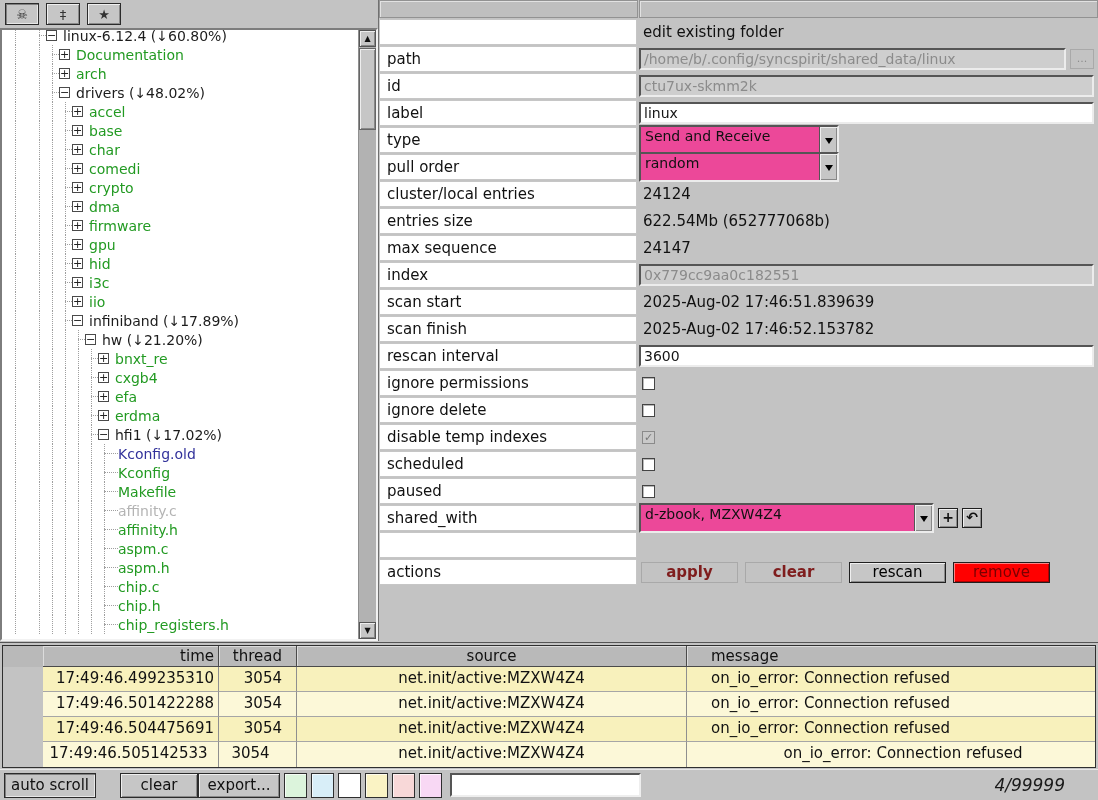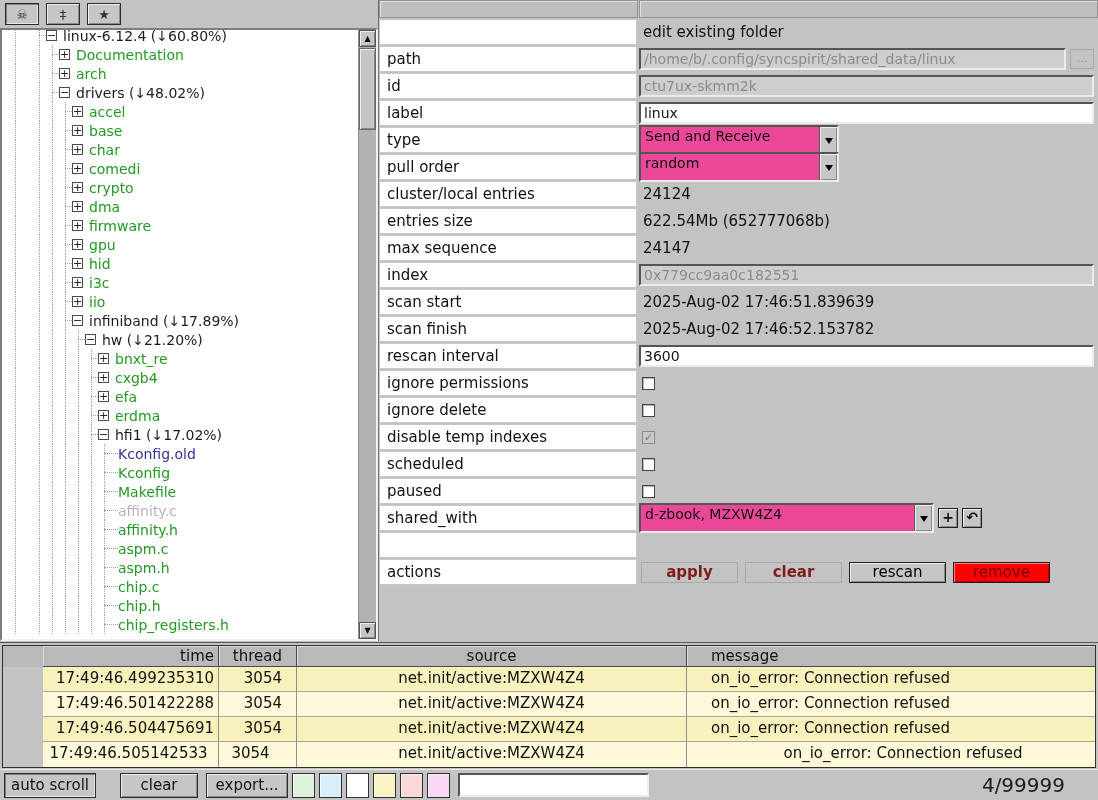--- a/index.html
+++ b/index.html
@@ -95,26 +95,26 @@
   .c-message { flex:1; text-align:left; padding-left:24px; }
   
   .bottombar { position:absolute; left:0; top:769px; width:1098px; height:31px; background:#c3c3c3;
                border-top:1px solid #e8e8e8; display:flex; align-items:center; }
   .bgroup { display:flex; align-items:center; }
   .bbtn { height:25px; background:#c6c6c6; border:1px solid #2b2b2b; font-size:15px; line-height:23px; text-align:center;
           box-shadow:inset 1px 1px 0 #efefef, inset -1px -1px 0 #8a8a8a; }
   .bbtn.pressed { box-shadow:inset 1px 1px 0 #808080, inset -1px -1px 0 #e8e8e8; }
   .bbtn.b-auto-scroll { width:92px; margin-left:4px; }
   .bbtn.b-clear { width:78px; margin-left:24px; }
-  .bbtn.b-export { width:82px; margin-left:8px; }
+  .bbtn.b-export { width:82px; margin-left:0; }
   .swatch { width:23px; height:25px; margin-left:4px; border:1px solid #2e2e2e;
             box-shadow:inset 1px 1px 0 rgba(255,255,255,.7); }
   .filterinput { width:191px; height:24px; margin-left:8px; border:2px solid; border-color:#555 #eee #eee #555;
                  background:#fff; font-family:inherit; font-size:14px; padding:0 4px; }
-  .counter { margin-left:auto; margin-right:33px; font-size:20px; color:#1a1a1a; }
+  .counter { margin-left:auto; margin-right:33px; font-size:17px; color:#1a1a1a;font-style:italic; }
 </style>
 </head>
 <body>
 
 <div class="app">
   <div class="toolbar">
       <div class="tbtn pressed">
         <span>☠</span>
       </div>
       <div class="tbtn">

